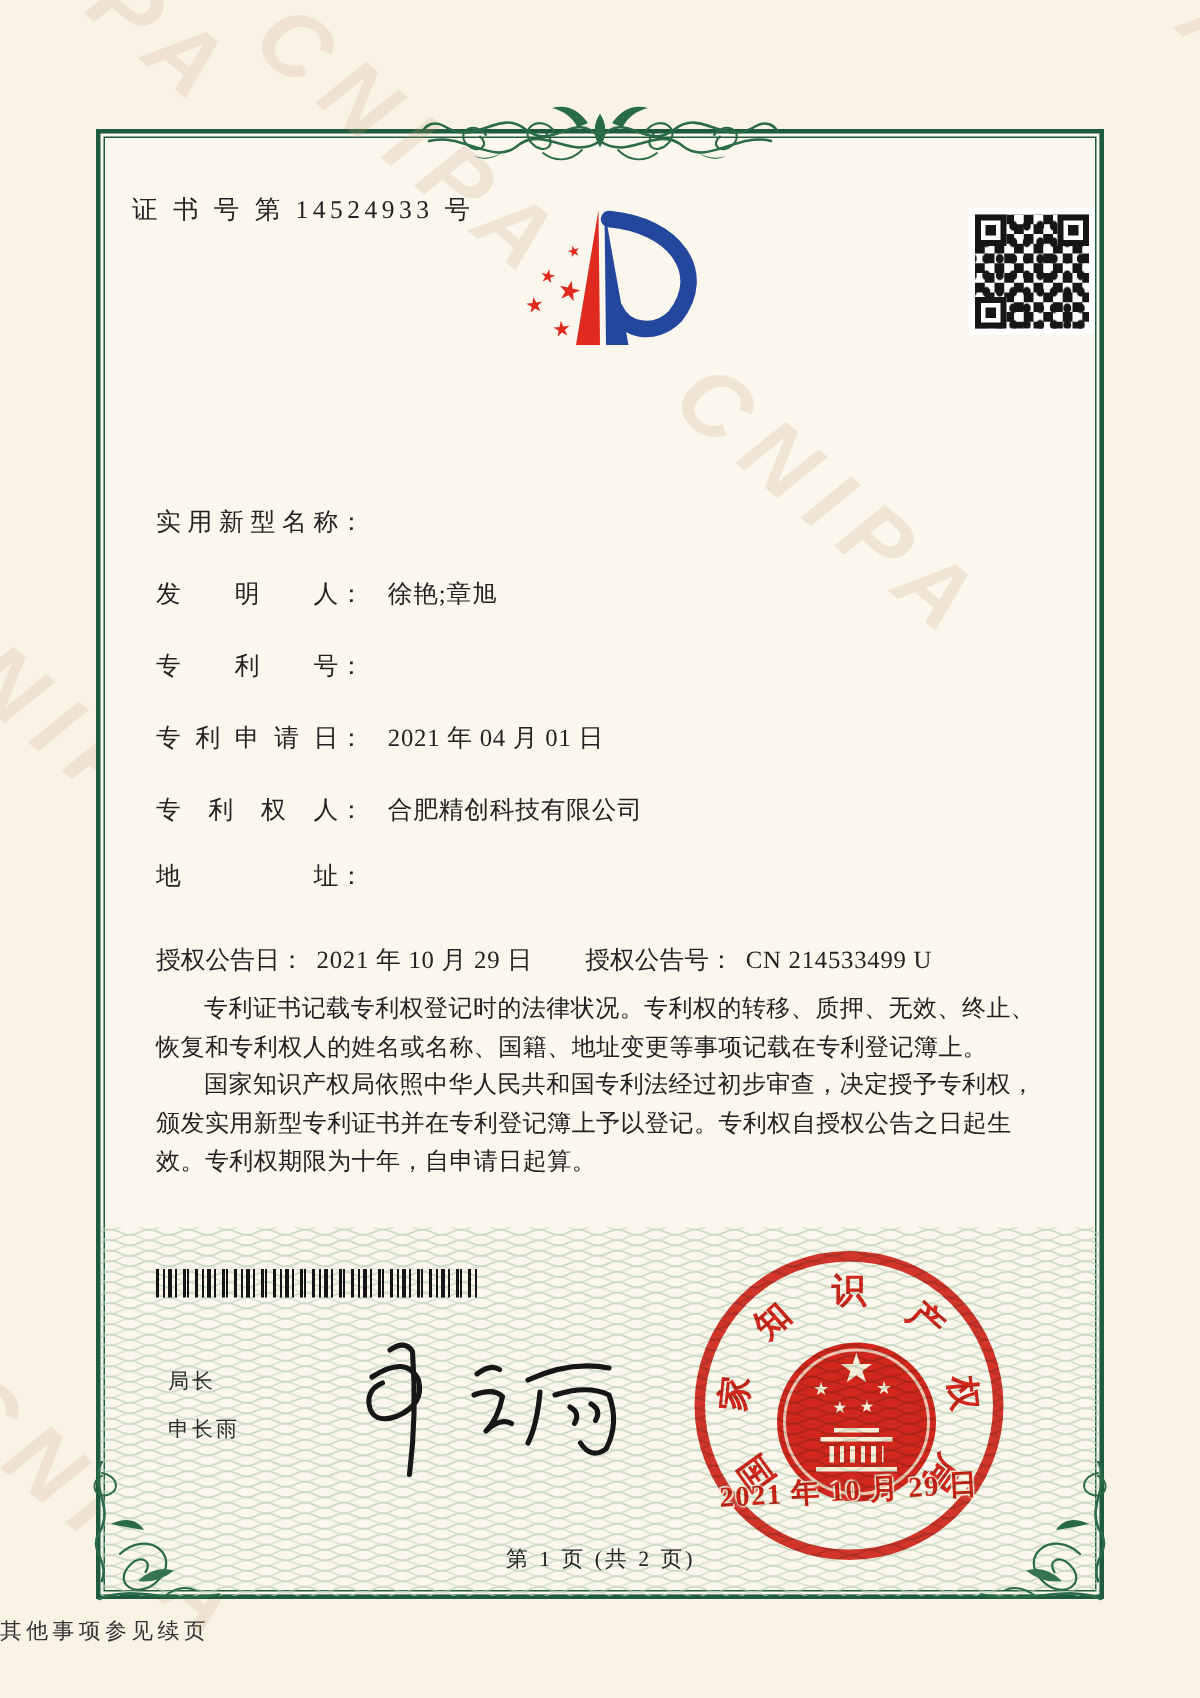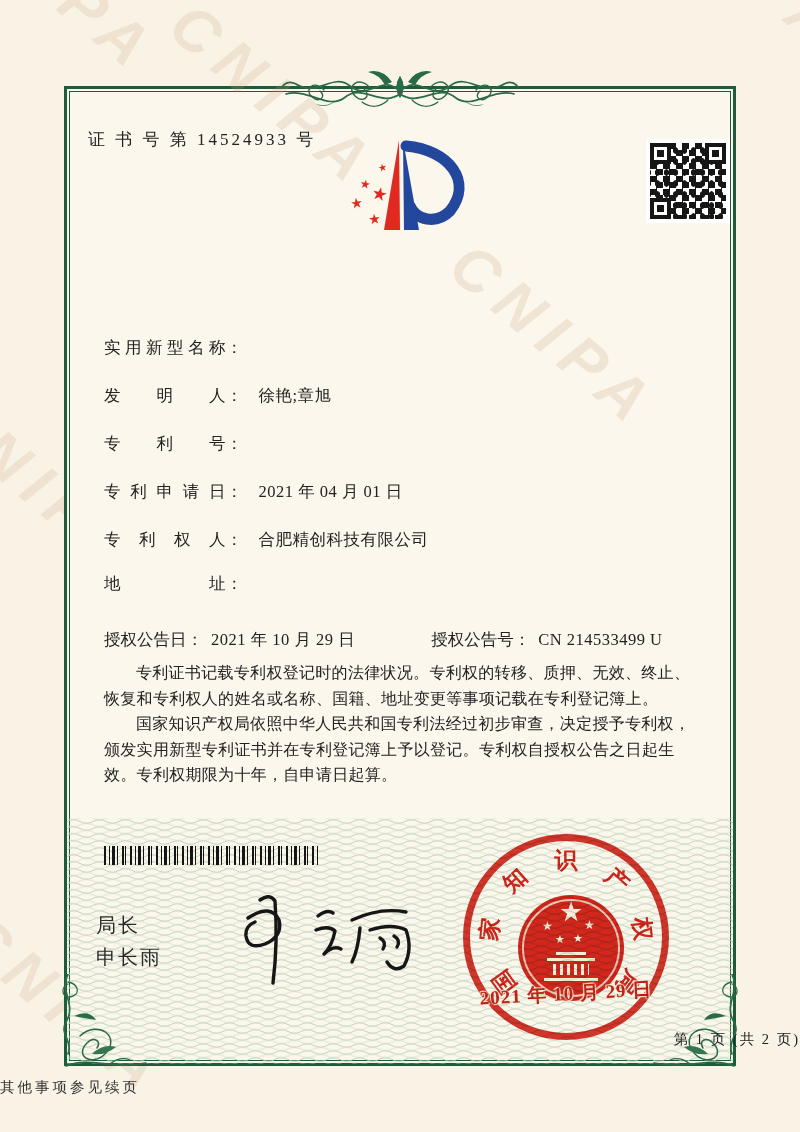--- a/index.html
+++ b/index.html
@@ -29,31 +29,31 @@
   .finder::after{content:"";position:absolute;inset:3px;background:#161616}
   .f-tl{left:4px;top:4px}.f-tr{right:4px;top:4px}.f-bl{left:4px;bottom:4px}
   .title{position:absolute;left:0;right:0;top:238px;text-align:center;z-index:4;
          font-size:38px;font-weight:bold;letter-spacing:9px;color:#151515}
   
   .fields{position:absolute;left:104px;top:336px;width:614px;z-index:4;font-size:16.5px}
   .frow{position:absolute;left:0;display:flex;line-height:24px}
   .lbl{flex:0 0 122px;text-align:justify;text-align-last:justify;letter-spacing:.5px}
   .val{margin-left:16px;letter-spacing:.5px}
   .addr .val{width:462px}
-  .pair2{margin-left:76px;display:flex}
+  .pair2{margin-left:35px;display:flex}
   
   .paras{position:absolute;left:104px;top:660px;width:602px;z-index:4;font-size:16px;line-height:25.5px}
   .paras p{margin:0;text-indent:2em;letter-spacing:.3px}
   
   .barcode{position:absolute;left:104px;top:846px;width:214px;height:19px;z-index:4;
      background-image:repeating-linear-gradient(90deg,
        #151515 0 2px,transparent 2px 5px,#151515 5px 6px,transparent 6px 8px,
        #151515 8px 11px,transparent 11px 13px,#151515 13px 14px,transparent 14px 18px,
        #151515 18px 20px,transparent 20px 21px,#151515 21px 22px,transparent 22px 26px)}
-  .director{position:absolute;left:96px;z-index:4;font-size:20px;letter-spacing:2px;color:#2b2b2b;
+  .director{position:absolute;left:112px;z-index:4;font-size:14px;letter-spacing:2px;color:#2b2b2b;
             font-family:Liberation Serif, serif}
   .d1{top:912px}.d2{top:944px}
   .sig{position:absolute;left:232px;top:878px;z-index:4}
   
   .seal{position:absolute;left:463px;top:834px;width:206px;height:206px;z-index:5;
         border-radius:50%;border:7px solid rgba(211,37,27,.92);box-sizing:border-box;
         mix-blend-mode:multiply}
   .seal-char{position:absolute;left:50%;top:50%;z-index:2;font-size:23px;font-weight:bold;
              color:#d5281e;width:26px;margin-left:-13px;margin-top:-13px;text-align:center;line-height:26px}
   .sc0{transform:rotate(-126deg) translateY(-76px)}
@@ -76,21 +76,21 @@
   .g-roof{top:57px;margin:0 auto;width:30px;height:3px;background:#fbf7ec}
   .g-bar{top:63px;margin:0 auto;width:48px;height:3px;background:#fbf7ec}
   .g-body{top:69px;margin:0 auto;width:36px;height:11px;
           background:repeating-linear-gradient(90deg,#fbf7ec 0 3px,transparent 3px 7px)}
   .g-base{top:83px;margin:0 auto;width:54px;height:3px;background:#fbf7ec}
   .seal-date{position:absolute;left:0;right:0;top:140px;z-index:3;text-align:center;
              font-size:19px;font-weight:bold;letter-spacing:1px;color:#cf2318;
              transform:rotate(-3deg);
              text-shadow:0 0 2px #fbf7ec,0 0 2px #fbf7ec,1px 1px 0 rgba(251,247,236,.85),-1px -1px 0 rgba(251,247,236,.85)}
   
-  .page-info{position:absolute;left:1px;right:0;top:1030px;text-align:right;z-index:4;
+  .page-info{position:absolute;left:1px;right:0;top:1030px;text-align:center;z-index:4;
              font-size:14.5px;letter-spacing:2px}
   .cont-note{position:absolute;left:0;right:0;top:1078px;text-align:left;z-index:4;
              font-size:14.5px;letter-spacing:3px;color:#333}
 </style>
 </head>
 <body>
 
 <div class="page">
 
   <span class="wm" style="left:-70px;top:-55px">CNIPA</span>

